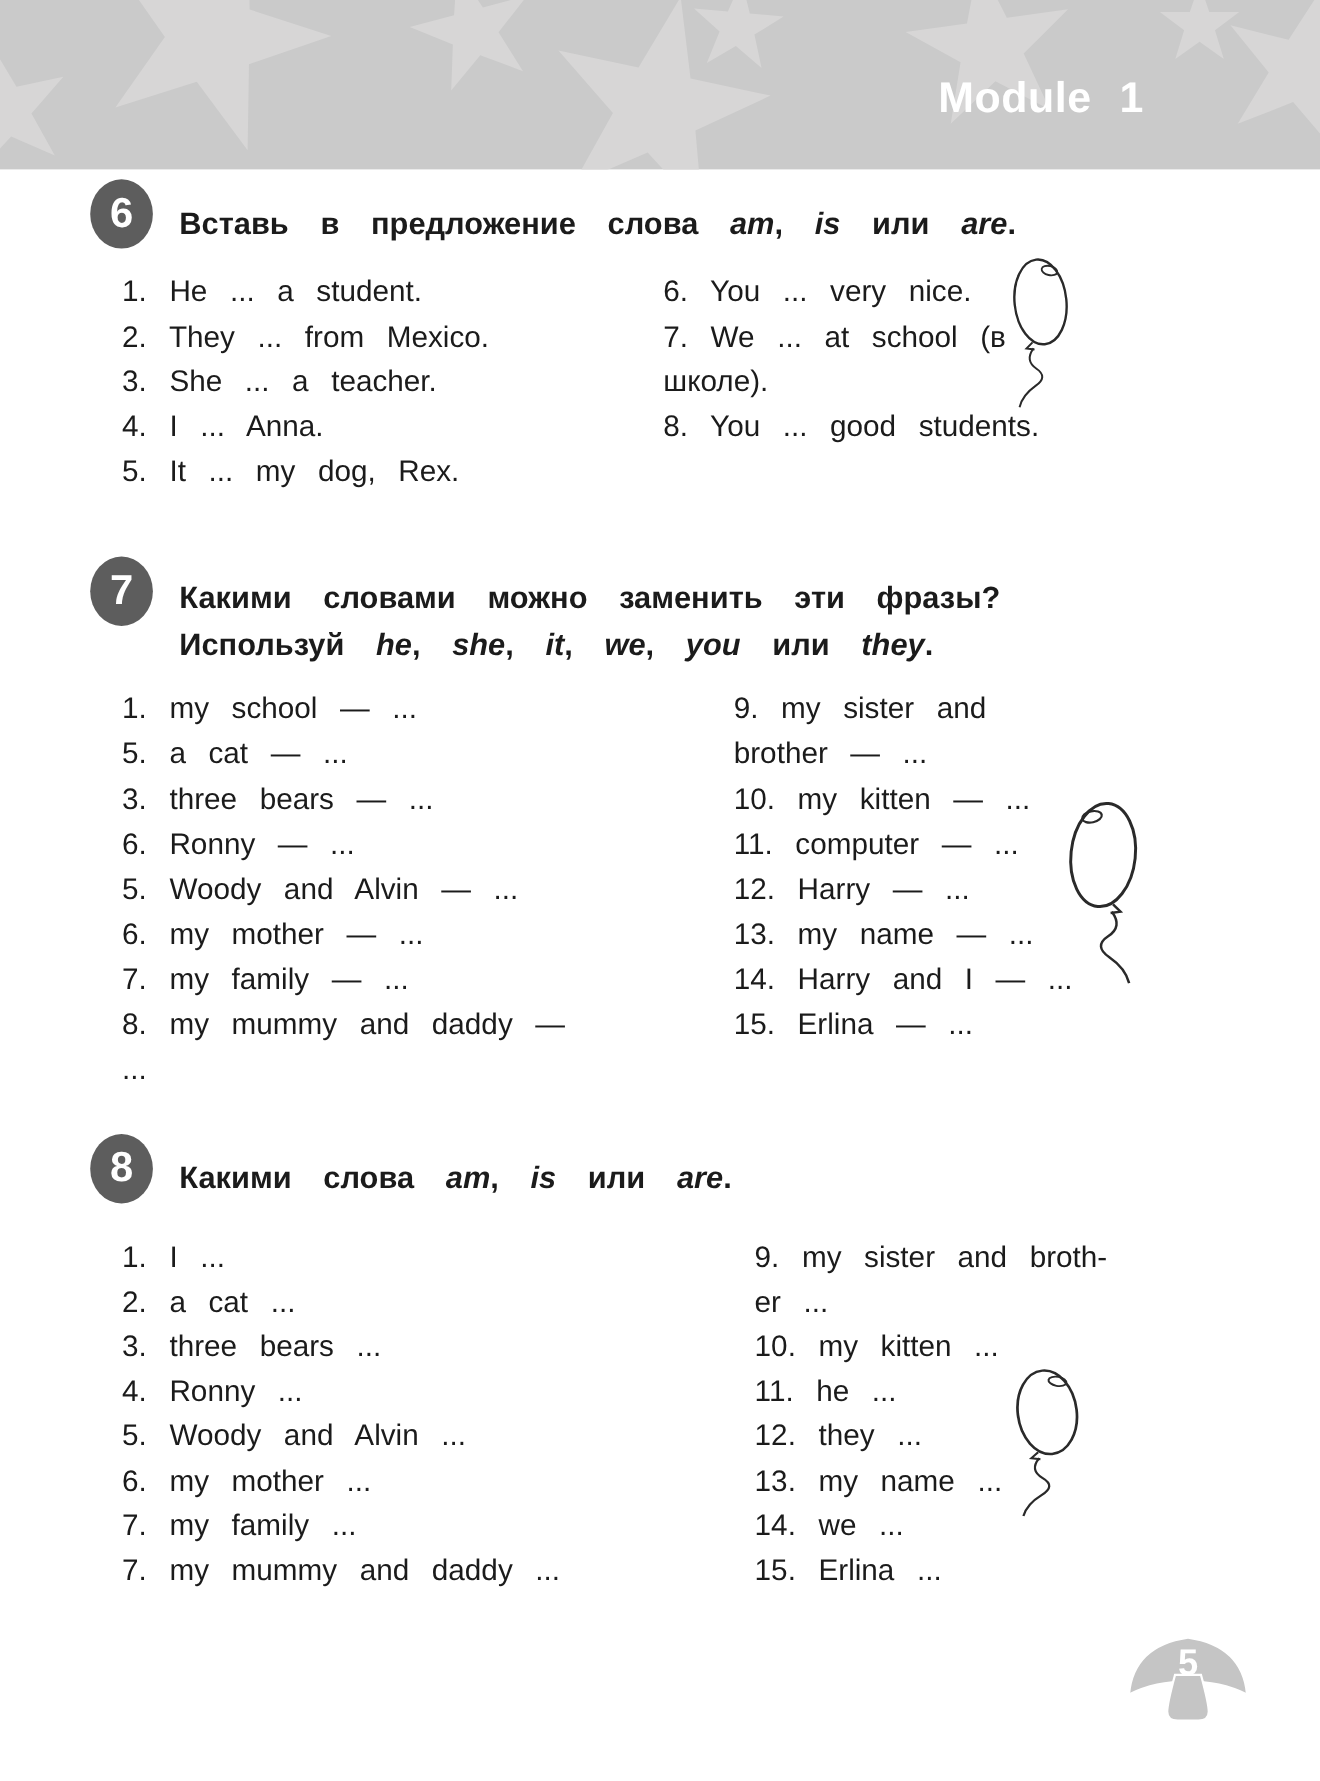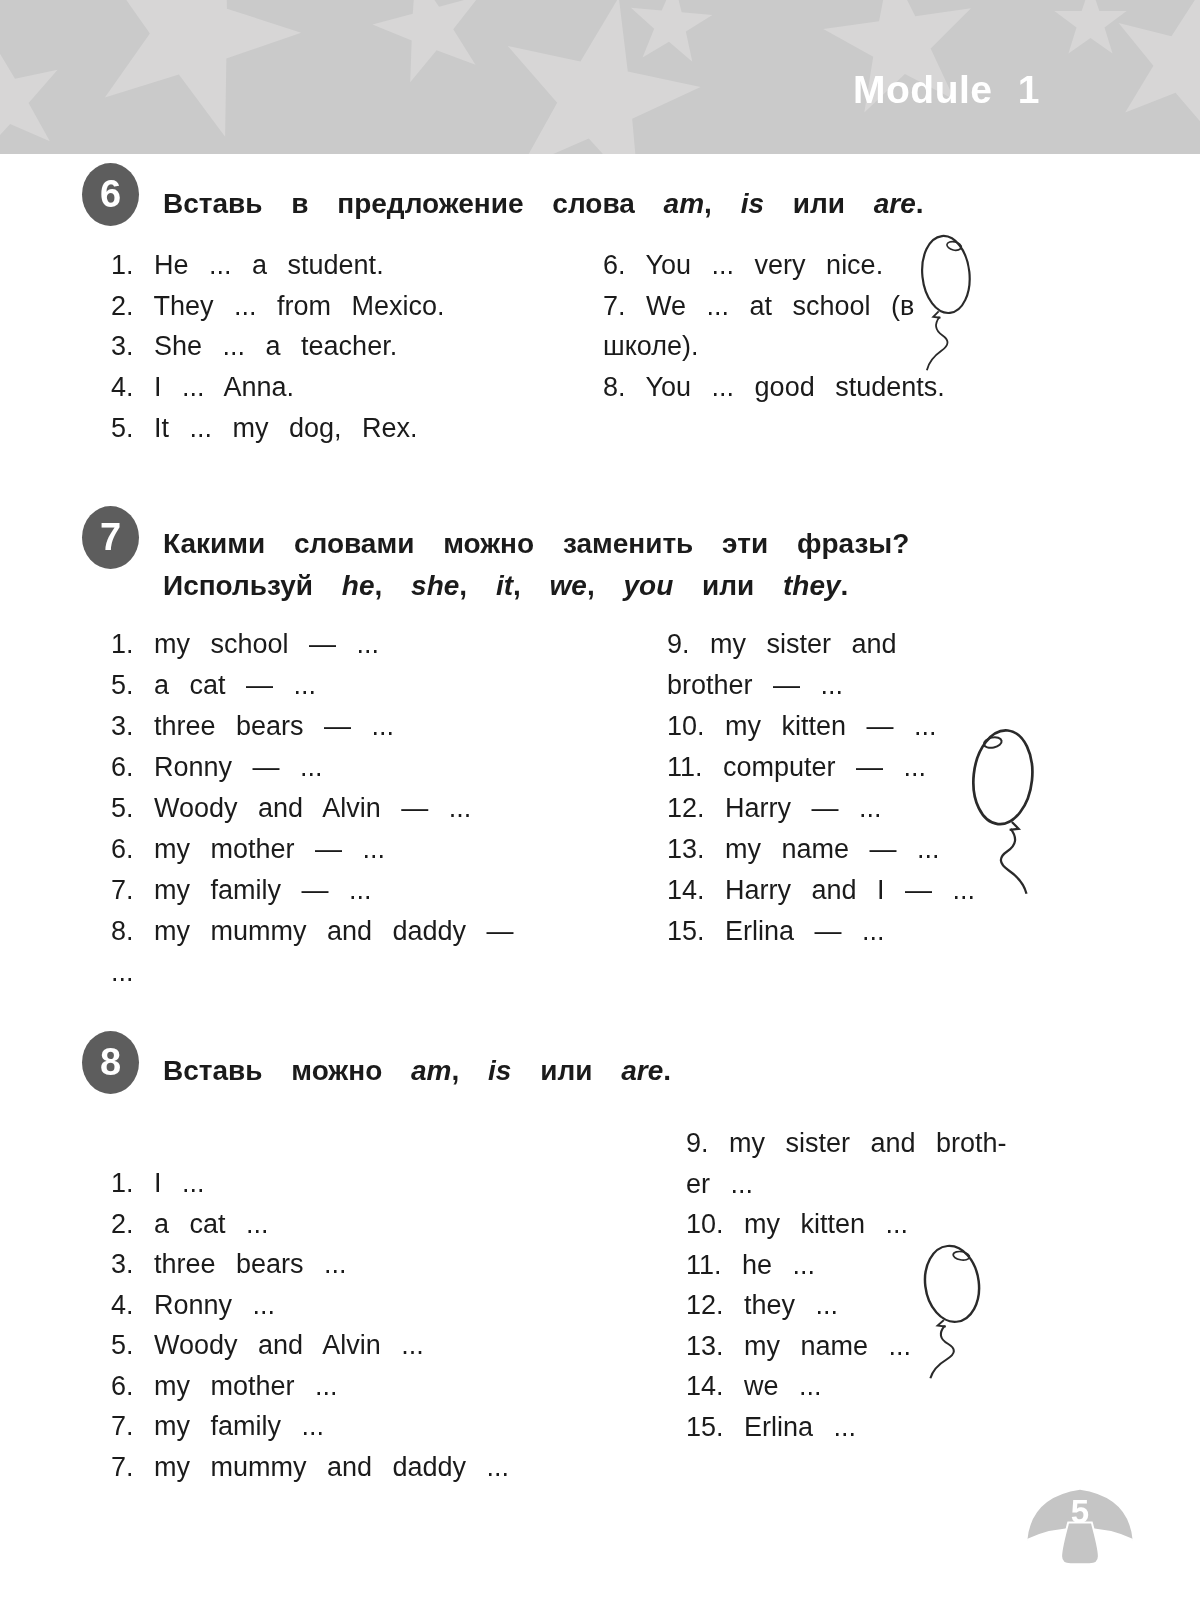--- a/index.html
+++ b/index.html
@@ -52,21 +52,21 @@
 
   #ex7-circle { left:82px;  top:506px; }
   #ex7-title  { left:163px; top:523px; }
   #ex7-left   { left:111px; top:624px; }
   #ex7-left .line  { line-height:41px; }
   #ex7-right  { left:667px; top:624px; }
   #ex7-right .line { line-height:41px; }
 
   #ex8-circle { left:82px;  top:1031px; }
   #ex8-title  { left:163px; top:1050px; }
-  #ex8-left   { left:111px; top:1123px;margin-top:40px; }
+  #ex8-left   { left:111px; top:1123px; }
   #ex8-left .line  { line-height:40.5px; }
   #ex8-right  { left:645px; top:1123px; }
   #ex8-right .line { line-height:40.5px;margin-left:41px; }
 
   
   .balloon { position:absolute; }
   #balloon1 { left:916px; top:234px; }
   #balloon2 { left:968px; top:728px; transform:scaleX(-1); }
   #balloon3 { left:918px; top:1244px; }
   .mushroom { position:absolute; left:1025px; top:1481px; }
@@ -131,21 +131,21 @@
       <div class="line">12. Harry — ...</div>
       <div class="line">13. my name — ...</div>
       <div class="line">14. Harry and I — ...</div>
       <div class="line">15. Erlina — ...</div>
     </div>
 </section>
 
 <section>
   <div class="ex-circle" id="ex8-circle">8</div>
   <div class="ex-title" id="ex8-title">
-      <div class="tline"><span>Вставь можно </span><span class="it">am</span><span>, </span><span class="it">is</span><span> или </span><span class="it">are</span><span>.</span></div>
+      <div class="tline"><span>Какими слова </span><span class="it">am</span><span>, </span><span class="it">is</span><span> или </span><span class="it">are</span><span>.</span></div>
     </div>
   <div class="col" id="ex8-left">
       <div class="line">1. I ...</div>
       <div class="line">2. a cat ...</div>
       <div class="line">3. three bears ...</div>
       <div class="line">4. Ronny ...</div>
       <div class="line">5. Woody and Alvin ...</div>
       <div class="line">6. my mother ...</div>
       <div class="line">7. my family ...</div>
       <div class="line">7. my mummy and daddy ...</div>

